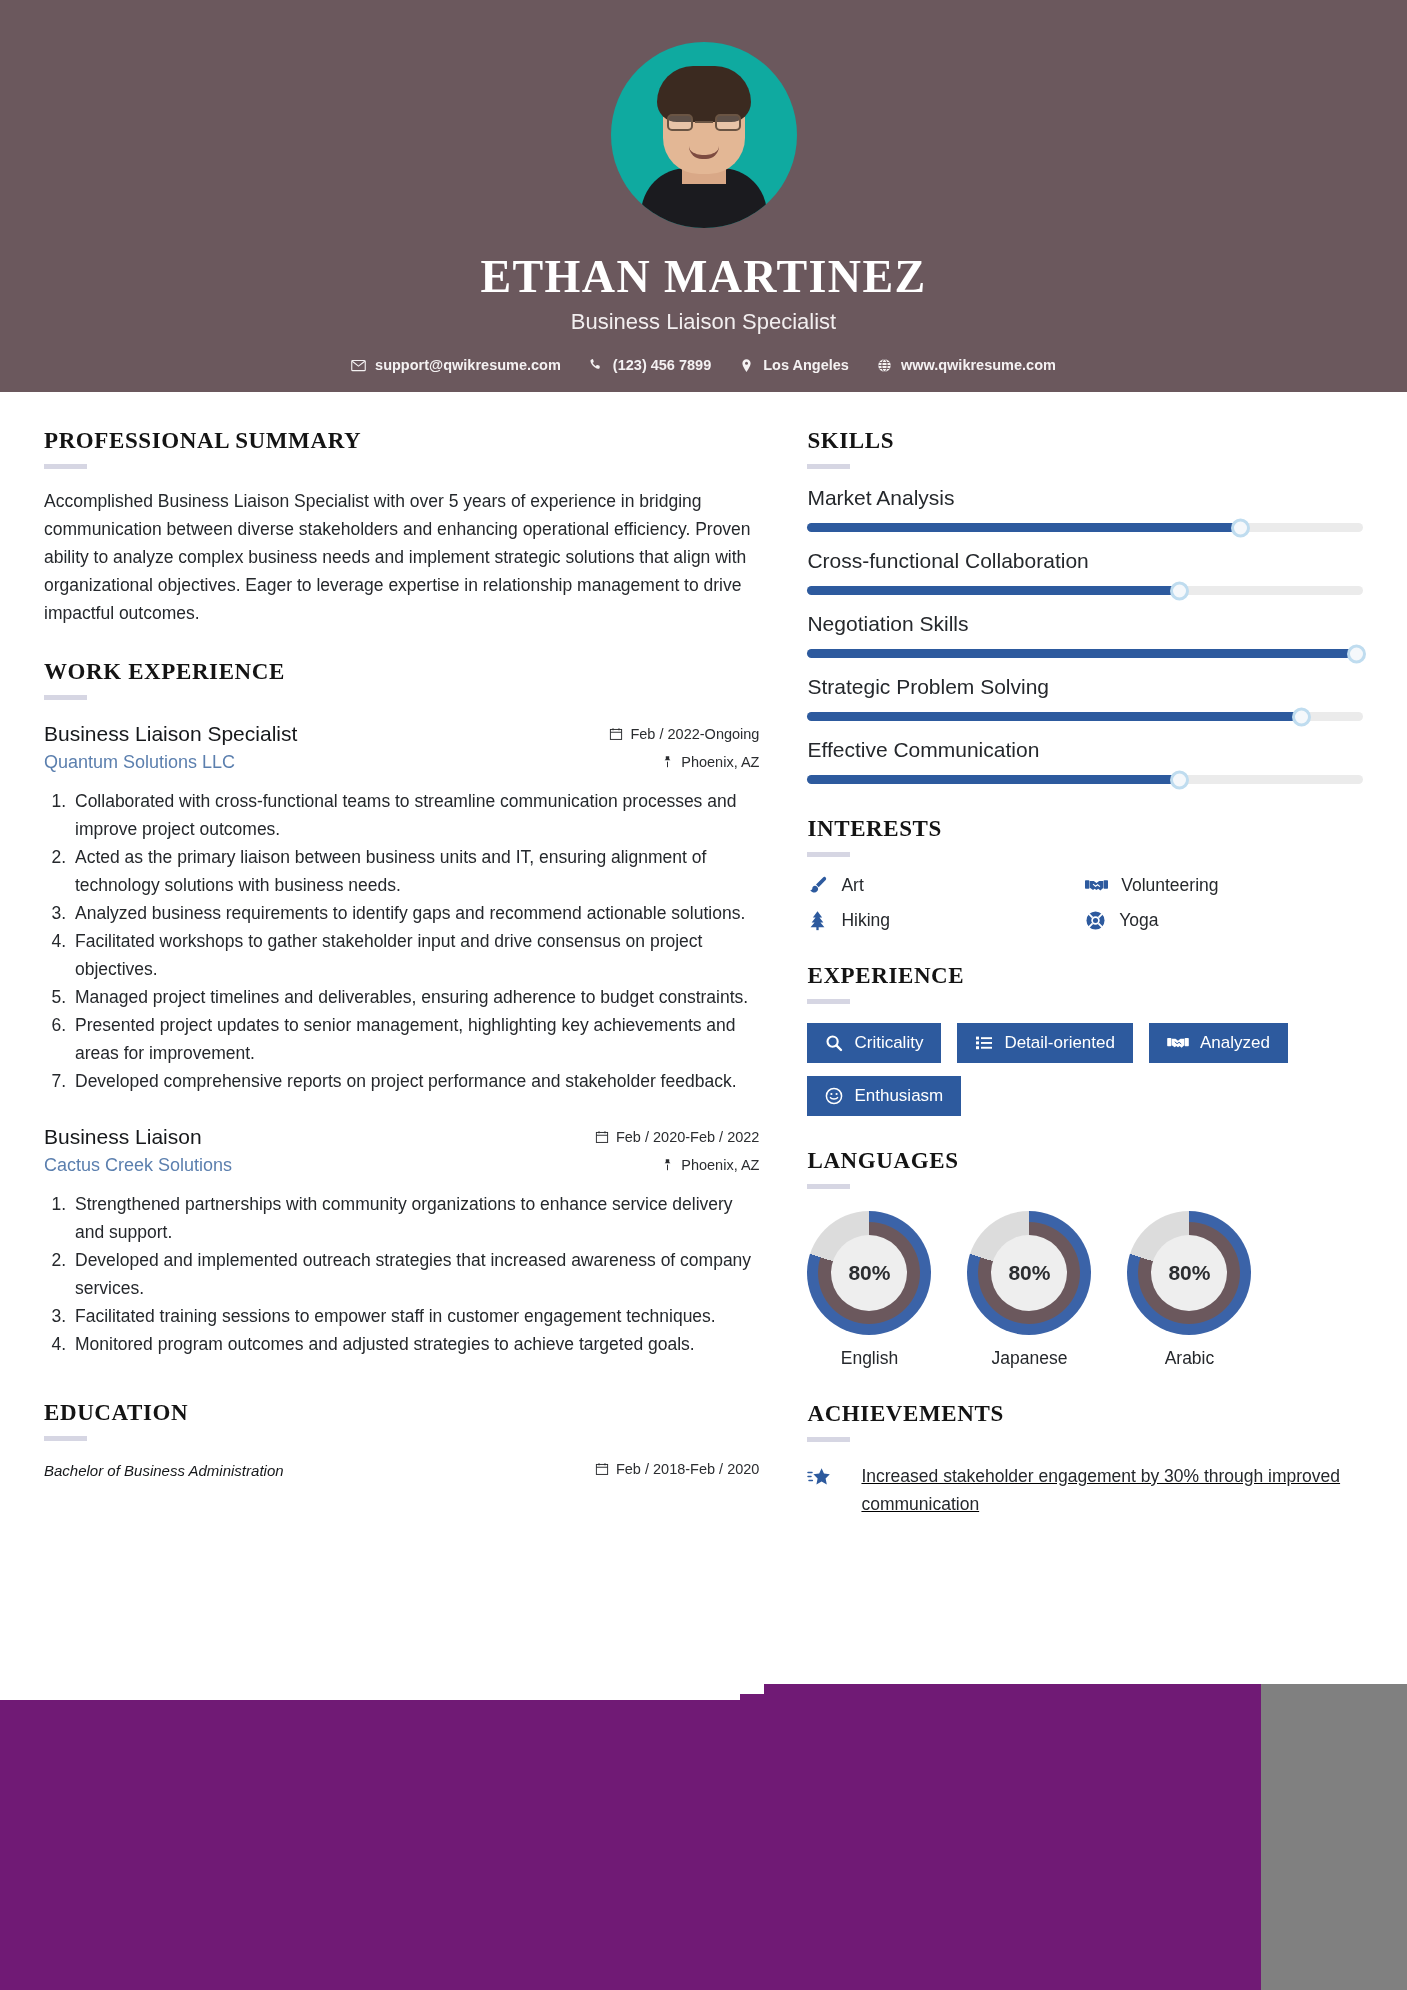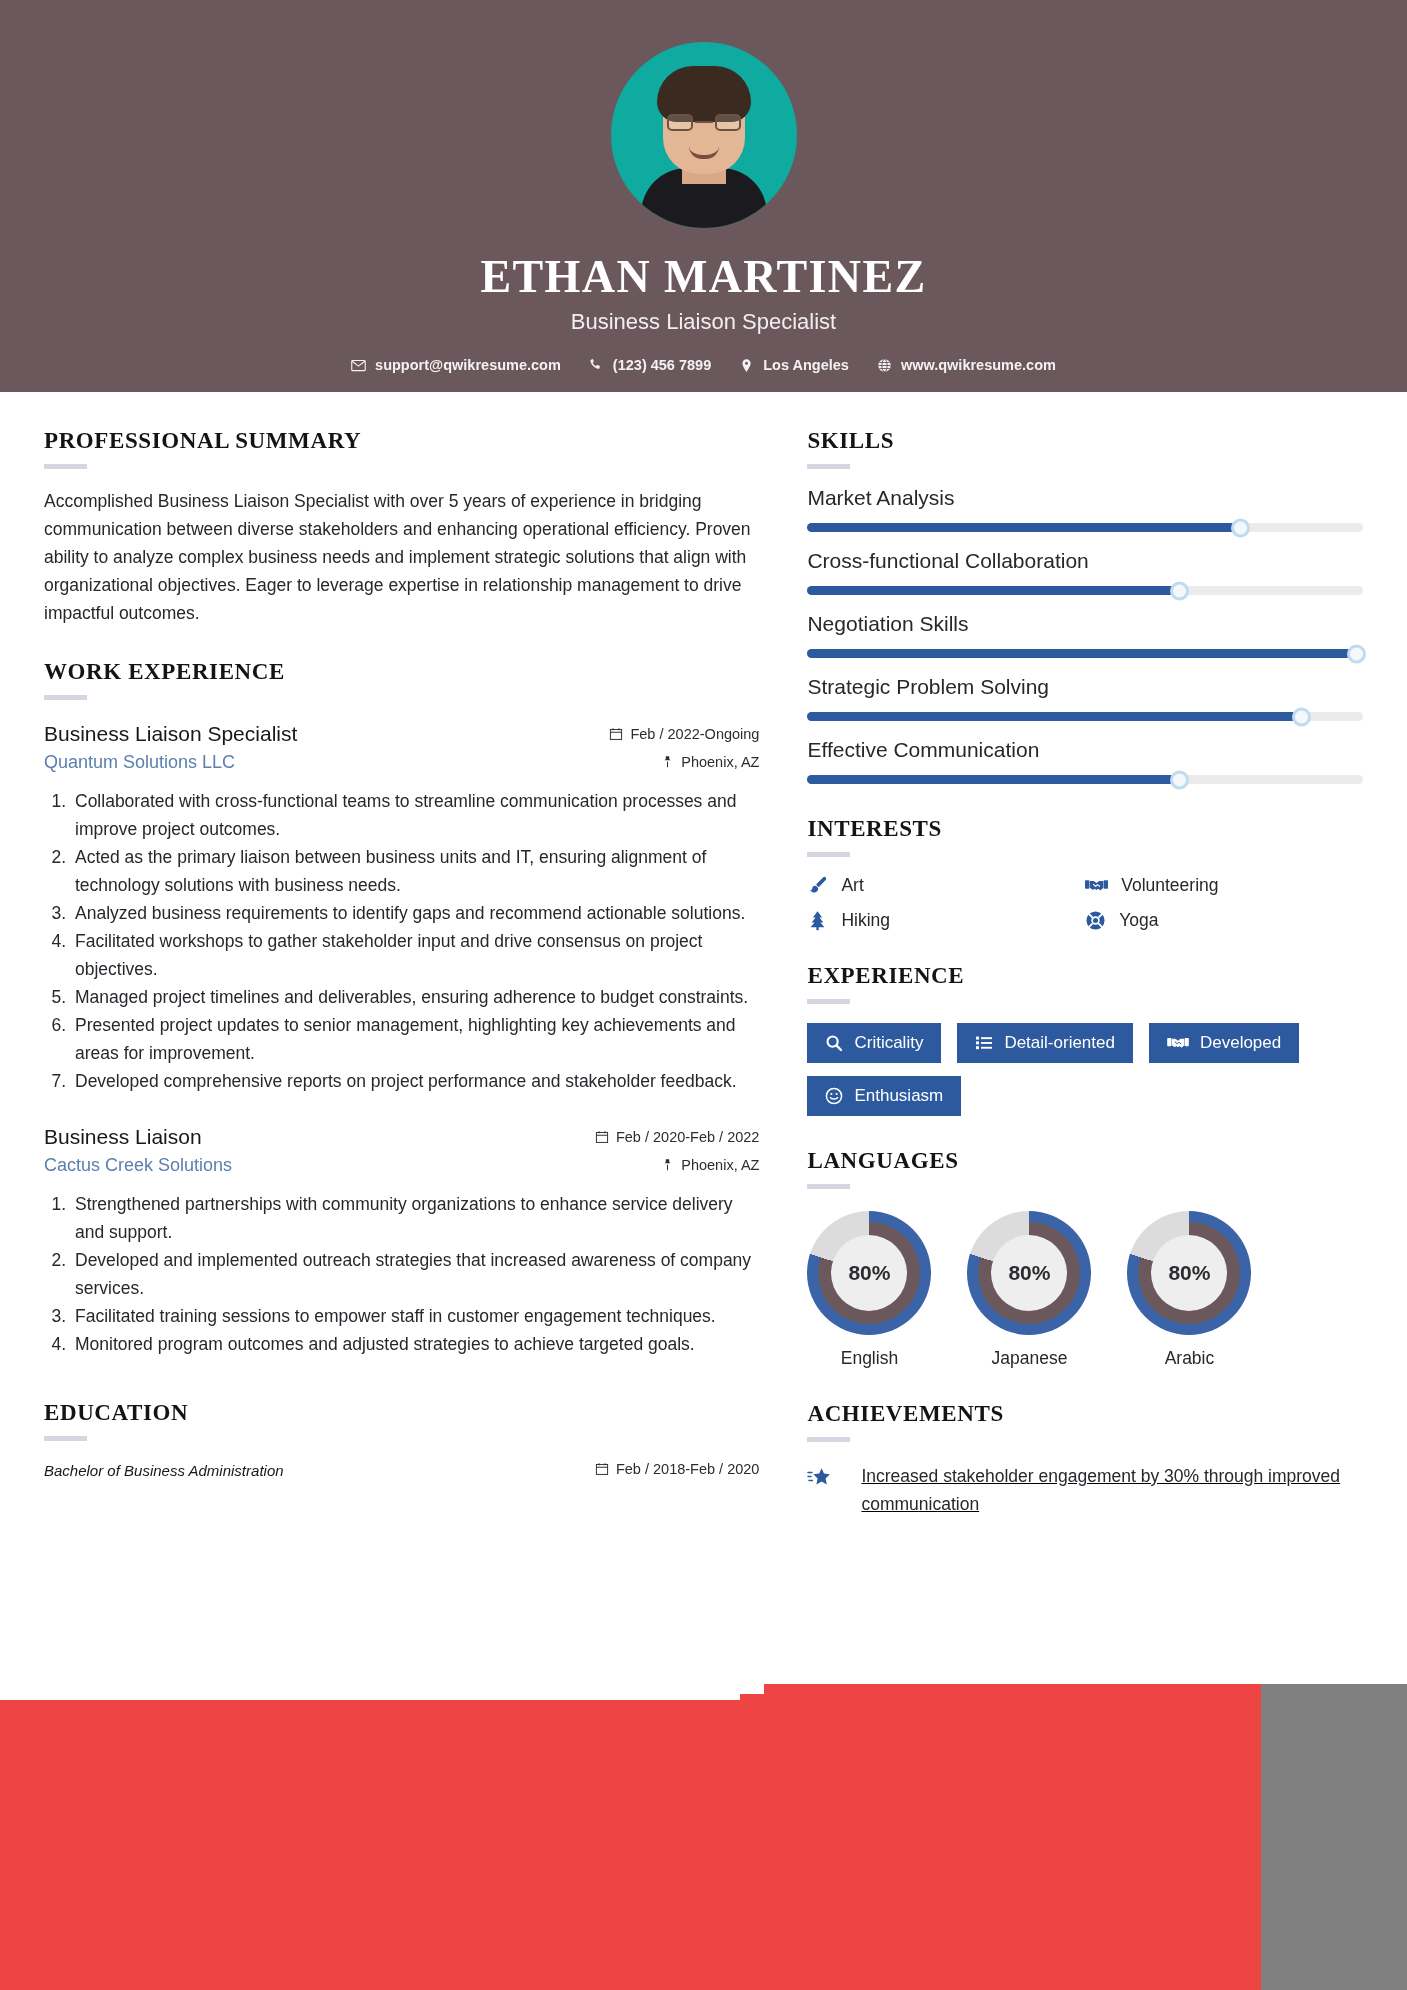--- a/index.html
+++ b/index.html
@@ -7,21 +7,21 @@
     width: 1407px;
     height: 1990px;
     background: #808080;
     font-family: "Liberation Sans", sans-serif;
     overflow: hidden;
   }
   .page {
     position: relative;
     width: 1261px;
     height: 1990px;
-    background: #ef4444;
+    background: #701a75;
   }
   
   .sheet {
     position: absolute;
     left: 0; top: 0;
     width: 1407px;
     height: 1700px;
     background: #ffffff;
     overflow: hidden;
     
@@ -528,21 +528,21 @@
             </div>
             <div class="tag">
               <span>
                 <svg class="icn" width="22" height="18" viewBox="0 0 24 20">
                     <rect x="0" y="4.5" width="4.6" height="9" rx="0.8" fill="#ffffff"></rect>
                     <rect x="19.4" y="4.5" width="4.6" height="9" rx="0.8" fill="#ffffff"></rect>
                     <path d="M5 5.4h4.2l2.8 2 2.8-2H19v7.2l-3 2.6-2.2-1.8-1.8 1.4-2-1.4-1.6 1.2L5 12.4V5.4z" fill="#ffffff"></path>
                     <path d="M8.4 8.6l2.6 2.2 2.2-1.6 2.4 1.9" fill="none" stroke="#2d5a9e" stroke-width="1.1"></path>
                   </svg>
               </span>
-              <span>Developed</span>
+              <span>Analyzed</span>
             </div>
             <div class="tag">
               <span>
                 <svg class="icn" width="18" height="18" viewBox="0 0 18 18">
                     <circle cx="9" cy="9" r="7.6" fill="none" stroke="#ffffff" stroke-width="1.5"></circle>
                     <circle cx="6.4" cy="7" r="1.1" fill="#ffffff"></circle>
                     <circle cx="11.6" cy="7" r="1.1" fill="#ffffff"></circle>
                     <path d="M5.4 10.6c1 1.8 6.2 1.8 7.2 0" fill="none" stroke="#ffffff" stroke-width="1.4" stroke-linecap="round"></path>
                   </svg>
               </span>

